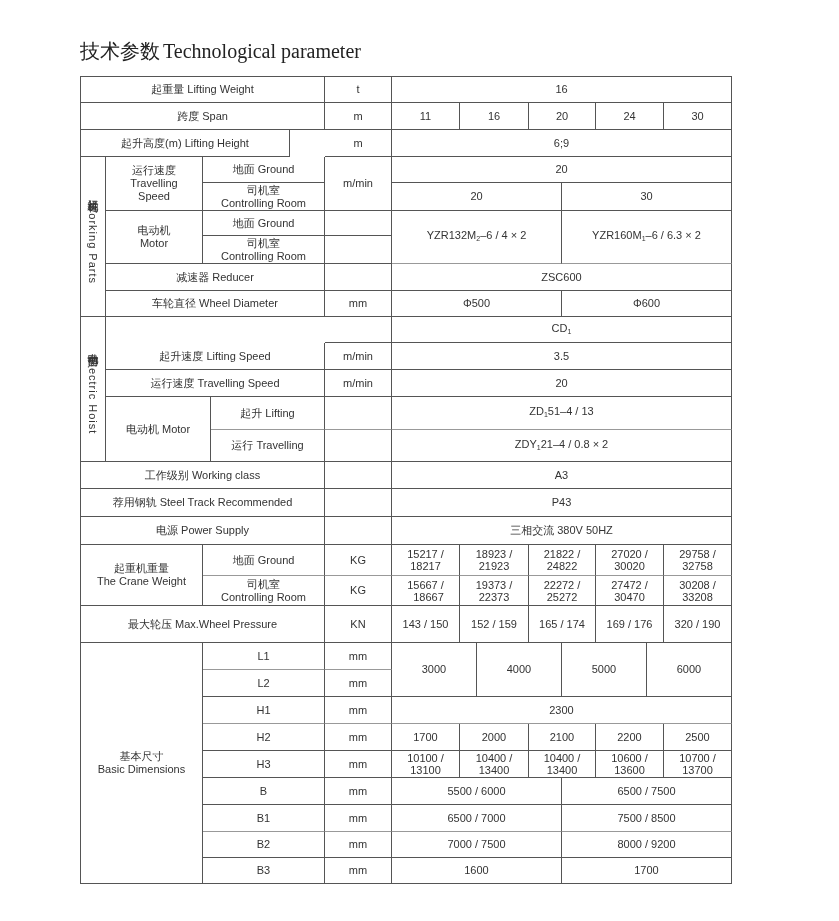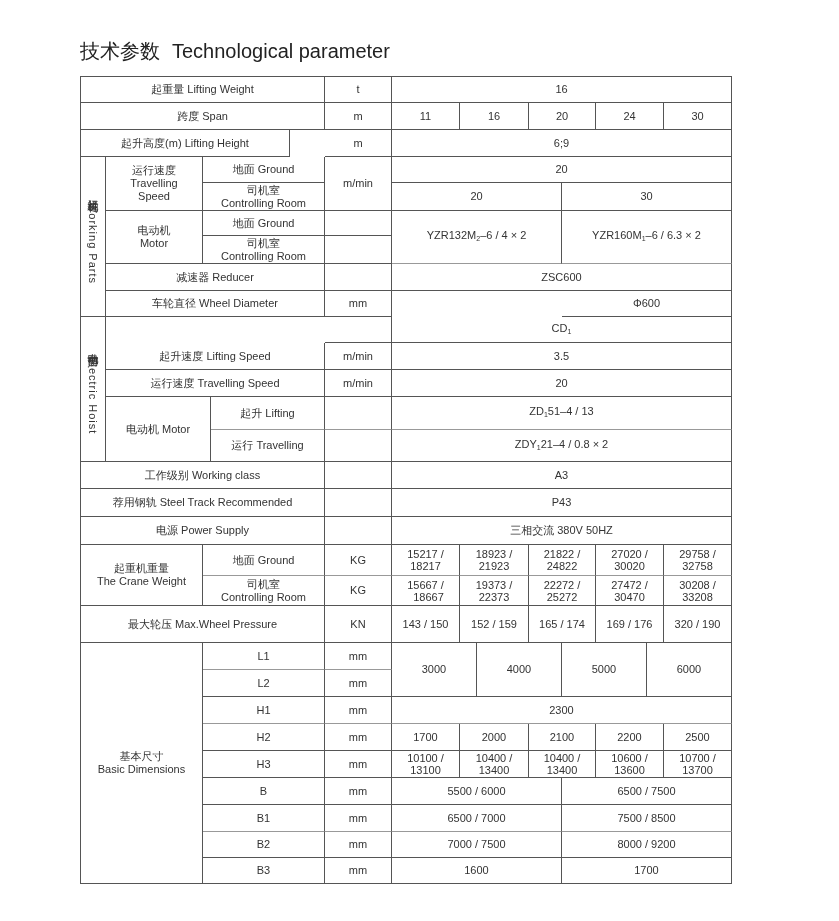--- a/index.html
+++ b/index.html
@@ -1,19 +1,19 @@
 <!DOCTYPE html>
 <html><head>
 <meta charset="utf-8">
 <style>
   html, body { margin:0; padding:0; background:#ffffff; }
   body { width:839px; height:921px; position:relative; overflow:hidden;
          font-family:"Liberation Sans", "DejaVu Sans", sans-serif; color:#333; }
   .title { position:absolute; left:80px; top:38px; font-size:20px; color:#222; white-space:nowrap; }
-  .title .en { margin-left:12px; }
+  .title .en { margin-left:3px;font-family:Liberation Serif, serif; }
   .tbl { position:absolute; left:0; top:0; width:839px; height:921px; }
   .c { position:absolute; box-sizing:border-box; display:flex; align-items:center; justify-content:center;
        text-align:center; font-size:11px; line-height:13px; color:#333;
        border-right:1px solid #555; border-bottom:1px solid #555; }
   .c.lb { border-left:1px solid #555; }
   .c.tb { border-top:1px solid #555; }
   .c.thin { border-bottom-color:#999; }
   .vert { writing-mode:vertical-rl; font-size:11px; color:#333; letter-spacing:1px; line-height:12px; }
   .vert .zh { text-orientation:upright; }
   .sub { font-size:7px; vertical-align:-2px; }
@@ -87,20 +87,21 @@
   <div class="c thin" style="left:562px;top:211px;width:170px;height:53px">
     <span><span>YZR160M</span><span class="sub">1</span><span>–6 / 6.3 × 2</span></span>
   </div>
 
   <div class="c" style="left:106px;top:264px;width:219px;height:27px">减速器 Reducer</div>
   <div class="c" style="left:325px;top:264px;width:67px;height:27px"></div>
   <div class="c" style="left:392px;top:264px;width:340px;height:27px">ZSC600</div>
 
   <div class="c" style="left:106px;top:291px;width:219px;height:26px">车轮直径 Wheel Diameter</div>
   <div class="c" style="left:325px;top:291px;width:67px;height:26px">mm</div>
+  <div class="c" style="left:392px;top:291px;width:170px;height:26px">Φ500</div>
   <div class="c" style="left:562px;top:291px;width:170px;height:26px">Φ600</div>
 
   <div class="c lb" style="left:80px;top:317px;width:26px;height:145px">
     <span class="vert"><span class="zh">电动葫芦</span>&nbsp;&nbsp;<span>Electric Hoist</span></span>
   </div>
 
   <div class="c" style="left:325px;top:317px;width:67px;height:26px"></div>
   <div class="c" style="left:392px;top:317px;width:340px;height:26px">
     <span><span>CD</span><span class="sub">1</span></span>
   </div>

